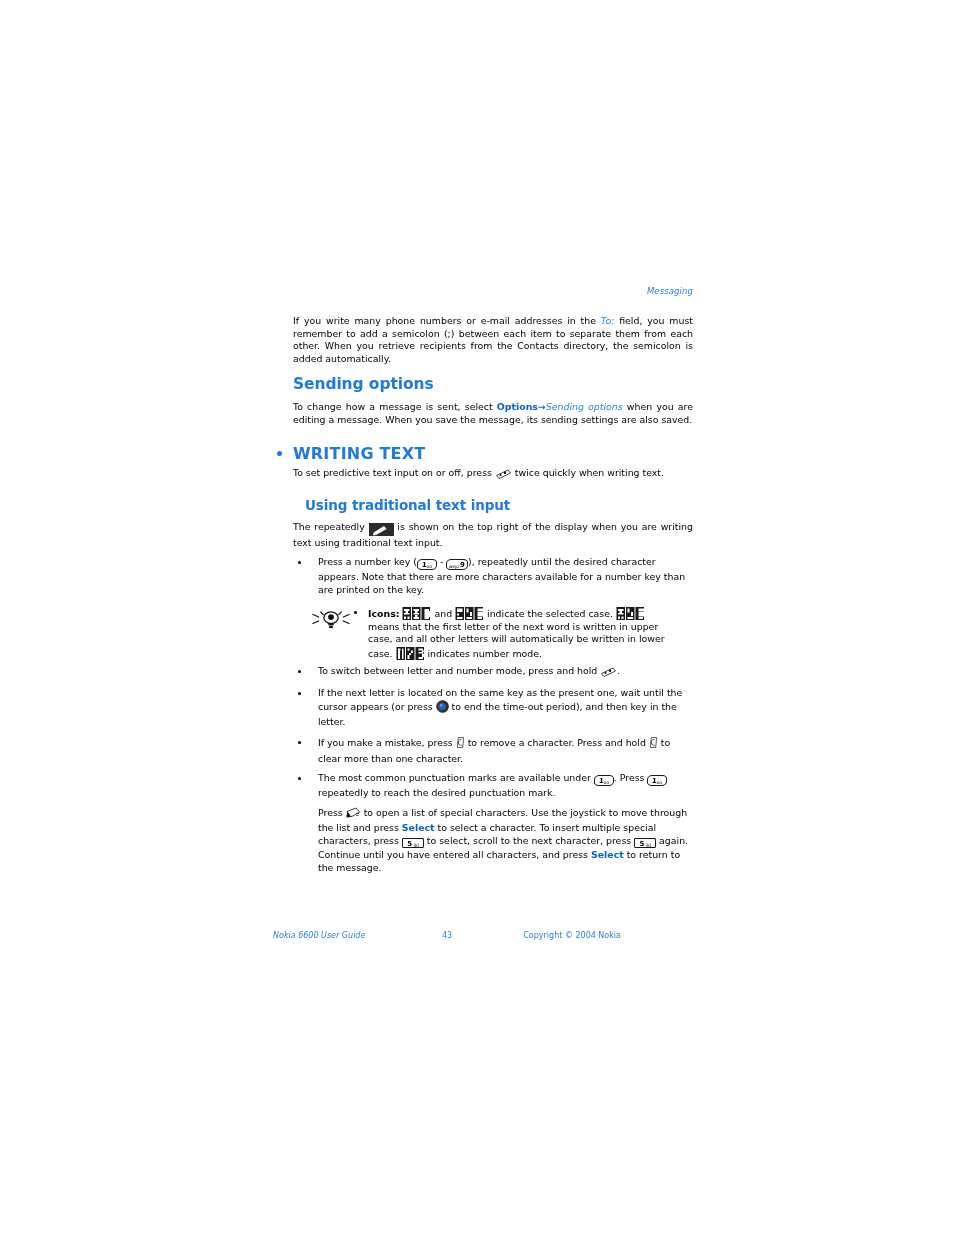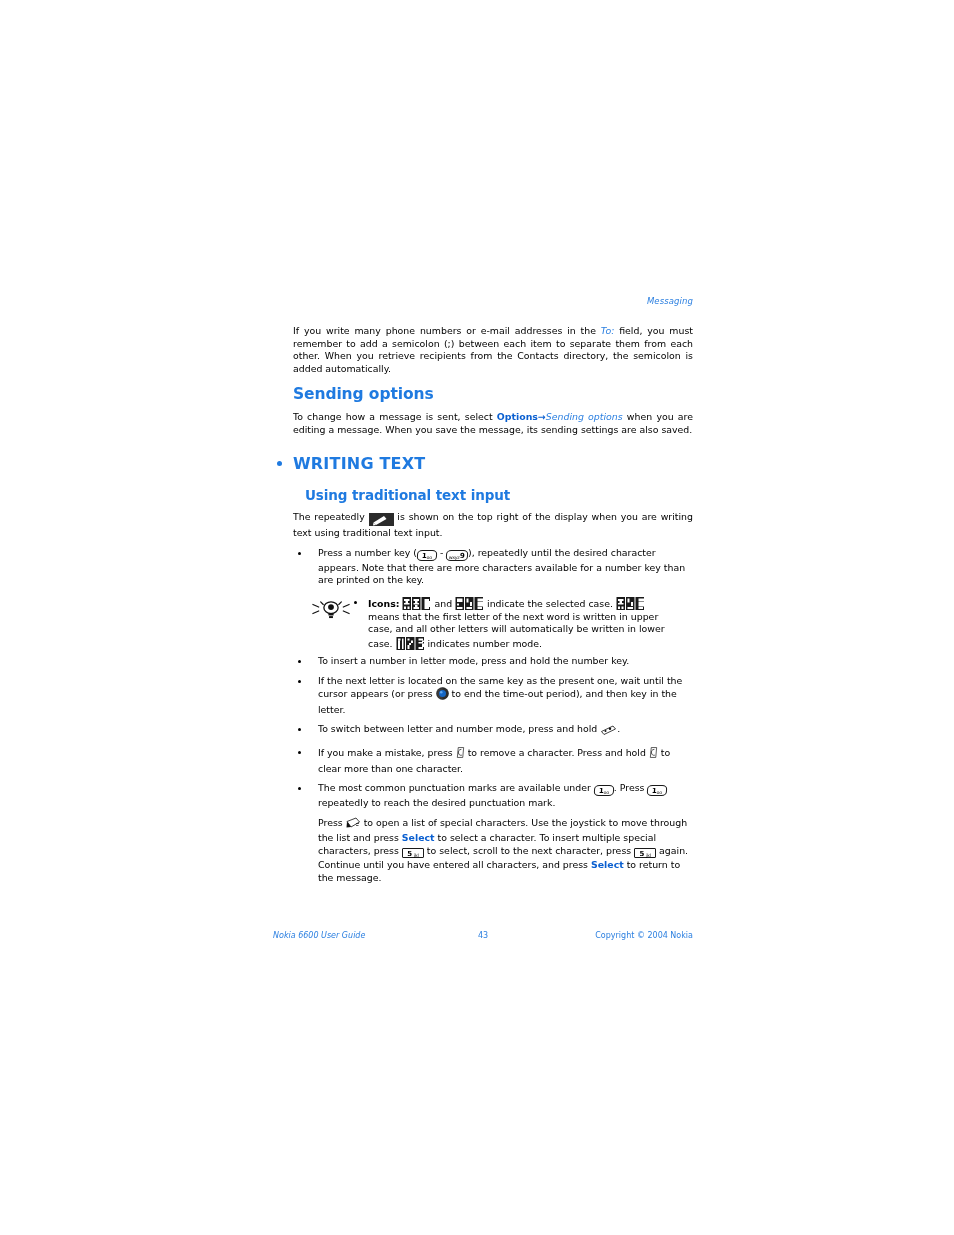--- a/index.html
+++ b/index.html
@@ -10,21 +10,21 @@
     background: #ffffff;
     font-family: "DejaVu Sans", "Liberation Sans", sans-serif;
     color: #000000;
     position: relative;
     overflow: hidden;
   }
 
   .page {
     position: absolute;
     left: 293px;
-    top: 296px;
+    top: 286px;
     width: 400px;
   }
 
   
   .runhead {
     text-align: right;
     font-style: italic;
     font-size: 8.5px;
     color: #2b7fe0;
     letter-spacing: .1px;
@@ -182,21 +182,21 @@
     vertical-align: -4px;
     height: 15px;
     background: #fff;
   }
 
   
   .footer {
     position: absolute;
     left: 273px;
     top: 931px;
-    width: 420px;
+    width: 348px;
     font-size: 8px;
     color: #2b7fe0;
     display: flex;
     justify-content: space-between;
     align-items: baseline;
   }
   .footer .ft-left { font-style: italic; }
   .footer .ft-mid { position: absolute; left: 50%; transform: translateX(-50%); }
   .footer .ft-right { margin-left: auto; }
 </style>
@@ -206,20 +206,27 @@
 <div class="page">
 
   <div class="runhead">Messaging</div>
 
   <p class="body-p"><span>If you write many phone numbers or e-mail addresses in the </span><span class="blue-i">To:</span><span> field, you must remember to add a semicolon (;) between each item to separate them from each other. When you retrieve recipients from the Contacts directory, the semicolon is added automatically.</span></p>
 
   <h2 class="h-blue">Sending options</h2>
   <p class="body-p"><span>To change how a message is sent, select </span><span class="blue-b">Options</span><span class="blue-b">→</span><span class="blue-i">Sending options</span><span> when you are editing a message. When you save the message, its sending settings are also saved.</span></p>
 
   <h1 class="h-main"><span class="dot"></span><span>WRITING TEXT</span></h1>
+  <p class="body-p" style="margin-top:3px"><span>To set predictive text input on or off, press </span><span class="ic"><svg class="penkey" viewBox="0 0 34 22">
+          <g fill="none" stroke="#111" stroke-width="1.6">
+            <path d="M3 15 L26 4 L31 10 L8 21 Z"></path>
+          </g>
+          <circle cx="11" cy="14" r="2" fill="#111"></circle>
+          <circle cx="20" cy="9.5" r="2.4" fill="#111"></circle>
+        </svg></span><span> twice quickly when writing text.</span></p>
 
   <h3 class="h-sub">Using traditional text input</h3>
   <p class="body-p tight"><span>The repeatedly </span><span class="ic"><svg class="indicator" viewBox="0 0 50 26">
           <rect x="0" y="0" width="50" height="26" fill="#2b2b2b"></rect>
           <g fill="#ffffff">
             <path d="M9 19 L30 6 L35 12 L14 24 Z"></path>
           </g>
           <path d="M9 19 L14 24 L8 25 Z" fill="#ffffff"></path>
         </svg></span><span> is shown on the top right of the display when you are writing text using traditional text input.</span></p>
 
@@ -343,49 +350,45 @@
               <rect x="52" y="9" width="4" height="3"></rect>
         </g>
       </svg></span>
       <span> indicates number mode.</span>
     </div>
   </div>
 
   <ul class="blist" style="margin-top:4px">
 
 
+
     <li>
       <span class="bul"></span>
-      <span>To insert a number in letter mode, press and hold the number key.</span>
+      <span>To switch between letter and number mode, press and hold </span><span class="ic"><svg class="penkey" viewBox="0 0 34 22">
+            <g fill="none" stroke="#111" stroke-width="1.6">
+              <path d="M3 15 L26 4 L31 10 L8 21 Z"></path>
+            </g>
+            <circle cx="11" cy="14" r="2" fill="#111"></circle>
+            <circle cx="20" cy="9.5" r="2.4" fill="#111"></circle>
+          </svg></span><span>.</span>
     </li>
 
     <li>
       <span class="bul"></span>
       <span>If the next letter is located on the same key as the present one, wait until the cursor appears (or press </span><span class="ic"><svg class="joy" viewBox="0 0 26 26">
             <circle cx="13" cy="13" r="12" fill="#3c3c3c"></circle>
             <circle cx="13" cy="13" r="12" fill="none" stroke="#111" stroke-width="1"></circle>
             <path d="M13 1 A12 12 0 0 1 13 25 Z" fill="#111" opacity=".35"></path>
             <circle cx="13" cy="13" r="7" fill="#1566c4"></circle>
             <circle cx="10.5" cy="10.5" r="2.6" fill="#5ea6ef"></circle>
           </svg></span><span> to end the time-out period), and then key in the letter.</span>
     </li>
 
     <li>
       <span class="bul"></span>
-      <span>To switch between letter and number mode, press and hold </span><span class="ic"><svg class="penkey" viewBox="0 0 34 22">
-            <g fill="none" stroke="#111" stroke-width="1.6">
-              <path d="M3 15 L26 4 L31 10 L8 21 Z"></path>
-            </g>
-            <circle cx="11" cy="14" r="2" fill="#111"></circle>
-            <circle cx="20" cy="9.5" r="2.4" fill="#111"></circle>
-          </svg></span><span>.</span>
-    </li>
-
-    <li>
-      <span class="bul"></span>
       <span>If you make a mistake, press </span><span class="ic"><svg class="ckey" viewBox="0 0 20 26">
             <path d="M5 2 L17 2 L15 24 L3 24 Z" fill="none" stroke="#111" stroke-width="1.5"></path>
             <path d="M12 6 C6 6 5 11 5.5 14 C6 18 9 20 13 19" fill="none" stroke="#111" stroke-width="1.6"></path>
           </svg></span><span> to remove a character. Press and hold </span><span class="ic"><svg class="ckey" viewBox="0 0 20 26">
             <path d="M5 2 L17 2 L15 24 L3 24 Z" fill="none" stroke="#111" stroke-width="1.5"></path>
             <path d="M12 6 C6 6 5 11 5.5 14 C6 18 9 20 13 19" fill="none" stroke="#111" stroke-width="1.6"></path>
           </svg></span><span> to clear more than one character.</span>
     </li>
 
     <li class="noindent-after">

